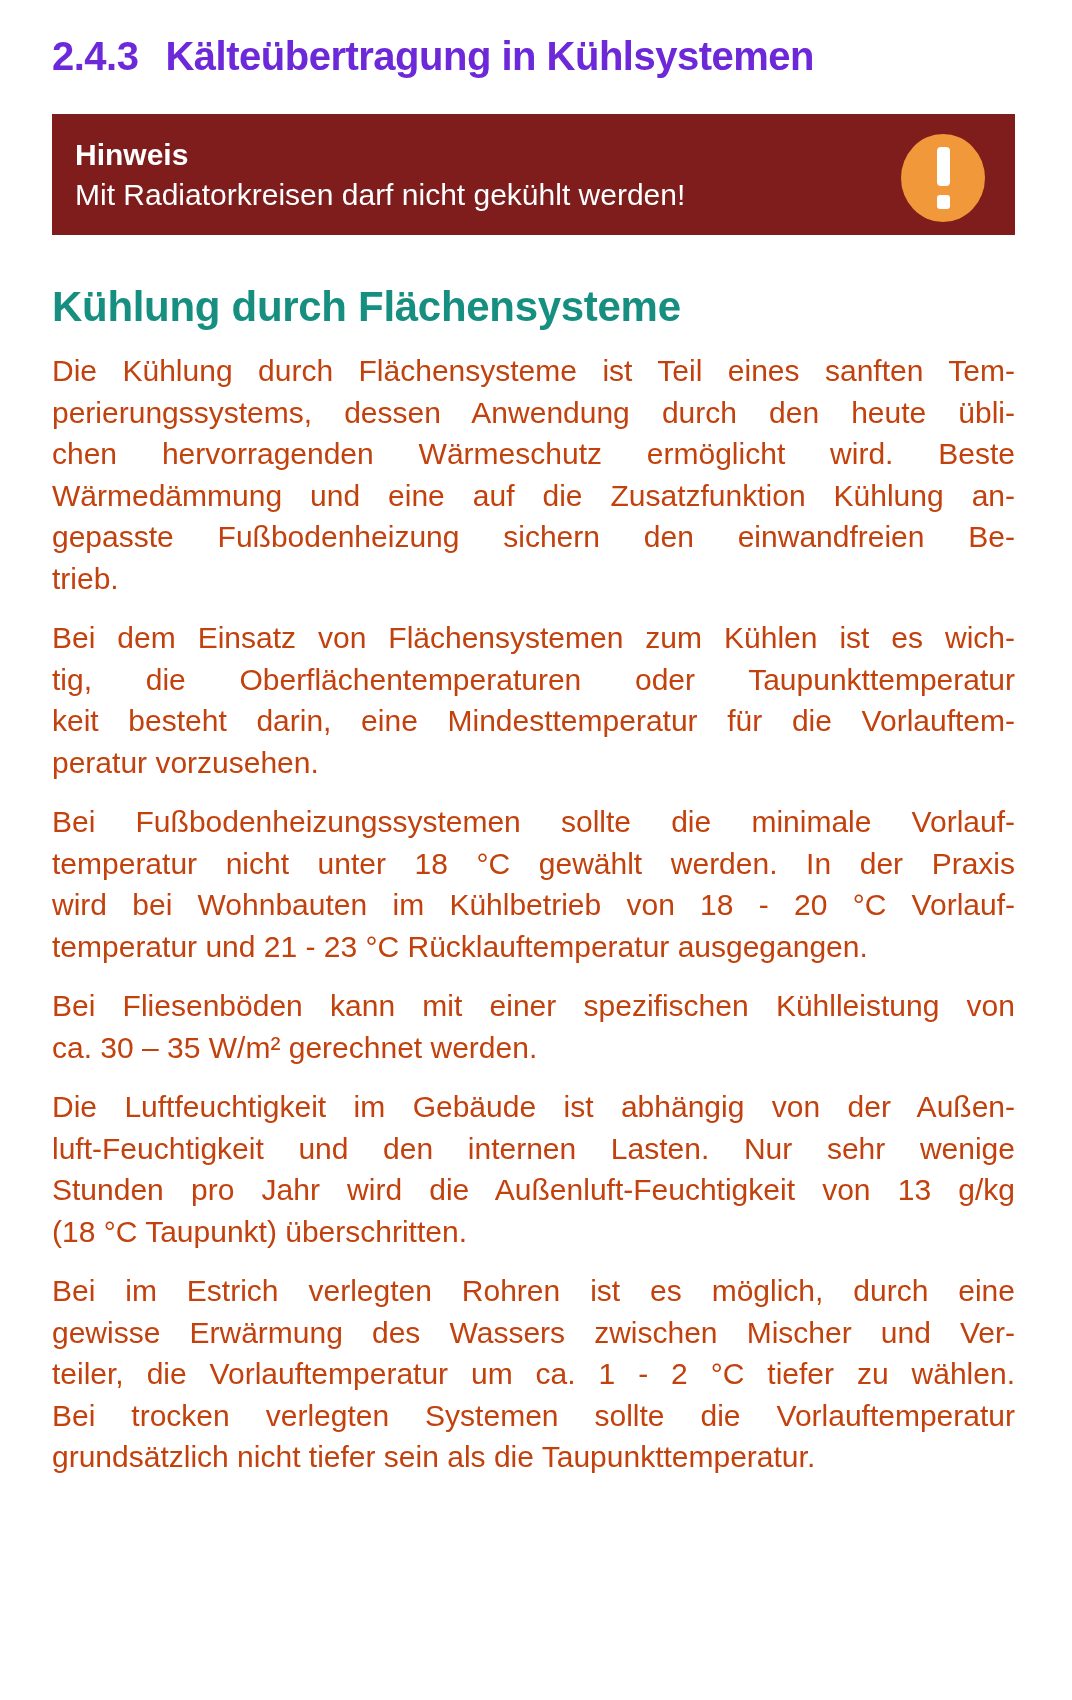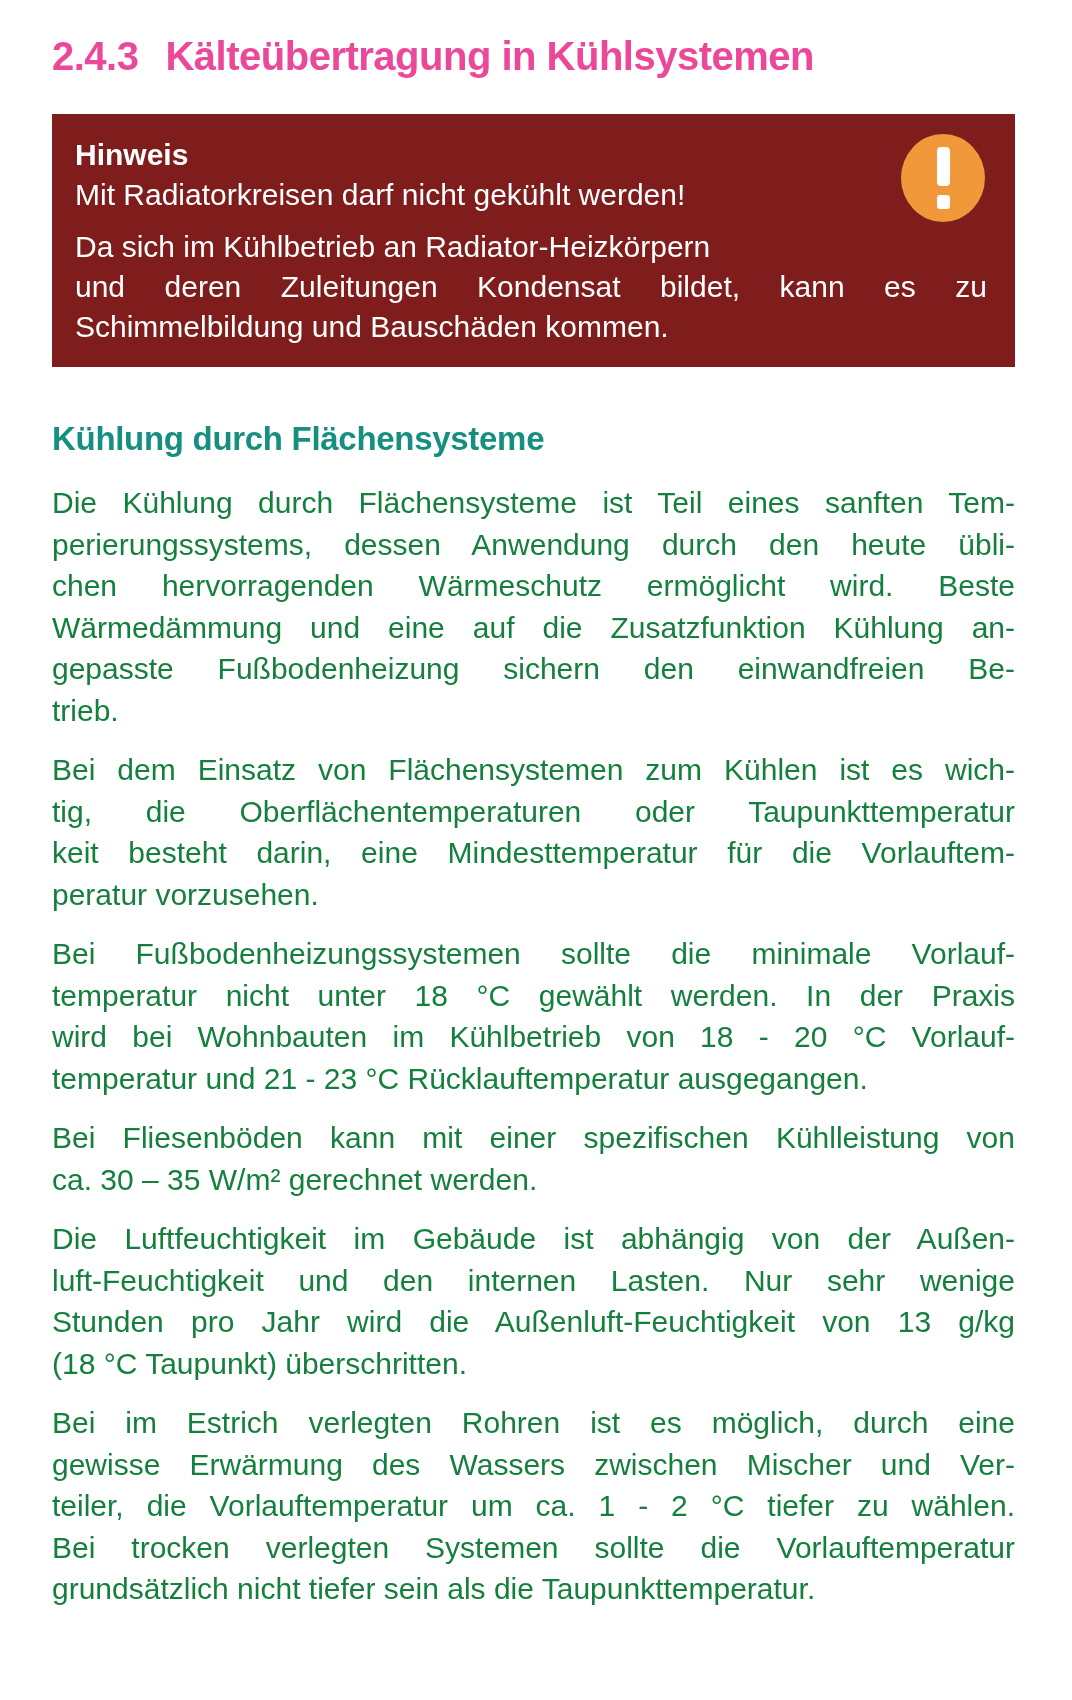--- a/index.html
+++ b/index.html
@@ -7,21 +7,21 @@
     width:1072px;height:1700px;overflow:hidden;
     background:#ffffff;
     font-family:"Liberation Sans","DejaVu Sans",sans-serif;
     -webkit-font-smoothing:antialiased;
   }
   .page{padding:32px 57px 0 52px;box-sizing:border-box;width:1072px;}
 
   
   h1.section-heading{
     margin:0;font-size:40px;line-height:48px;font-weight:bold;
-    color:#ec4899;letter-spacing:-0.5px;white-space:nowrap;
+    color:#6d28d9;letter-spacing:-0.5px;white-space:nowrap;
   }
   h1 .num{display:inline-block;margin-right:27px;}
 
   
   .notice{
     position:relative;margin-top:34px;background:#7f1d1d;color:#ffffff;
     padding:21px 28px 20px 23px;box-sizing:border-box;width:963px;
   }
   .notice-title{font-size:30px;line-height:40px;font-weight:bold;}
   .notice-intro{font-size:30px;line-height:40px;}
@@ -29,50 +29,45 @@
   .badge{
     position:absolute;top:20px;right:30px;width:84px;height:88px;
     background:#f0983a;border-radius:50%;
     display:flex;flex-direction:column;align-items:center;justify-content:center;
   }
   .badge .bar{width:13px;height:39px;background:#ffffff;border-radius:4px;}
   .badge .dot{width:13px;height:14px;background:#ffffff;border-radius:3px;margin-top:9px;}
 
   
   h2.subheading{
-    margin:53px 0 0 0;font-size:33px;line-height:38px;font-weight:bold;
+    margin:53px 0 0 0;font-size:42px;line-height:38px;font-weight:bold;
     color:#168f81;letter-spacing:-0.3px;
   }
 
   
-  .bodytext{margin-top:24px;color:#15803d;width:963px;}
+  .bodytext{margin-top:24px;color:#c2410c;width:963px;}
   .para{font-size:30px;line-height:41.5px;margin-top:18px;}
   .para:first-child{margin-top:0;}
   .line{text-align:left;}
   .line.just{text-align:justify;text-align-last:justify;}
 </style>
 </head>
 <body>
 
 <div class="page">
 
   <h1 class="section-heading"><span class="num">2.4.3</span><span>Kälteübertragung in Kühlsystemen</span></h1>
 
   <div class="notice">
     <div class="badge">
       <span class="bar"></span>
       <span class="dot"></span>
     </div>
     <div class="notice-title">Hinweis</div>
     <div class="notice-intro">Mit Radiatorkreisen darf nicht gekühlt werden!</div>
-    <div class="notice-body">
-        <div class="line">Da sich im Kühlbetrieb an Radiator-Heizkörpern</div>
-        <div class="line just">und deren Zuleitungen Kondensat bildet, kann es zu</div>
-        <div class="line">Schimmelbildung und Bauschäden kommen.</div>
-      </div>
   </div>
 
   <h2 class="subheading">Kühlung durch Flächensysteme</h2>
 
   <div class="bodytext">
       <div class="para">
         <div class="line just">Die Kühlung durch Flächensysteme ist Teil eines sanften Tem-</div>
         <div class="line just">perierungssystems, dessen Anwendung durch den heute übli-</div>
         <div class="line just">chen hervorragenden Wärmeschutz ermöglicht wird. Beste</div>
         <div class="line just">Wärmedämmung und eine auf die Zusatzfunktion Kühlung an-</div>

